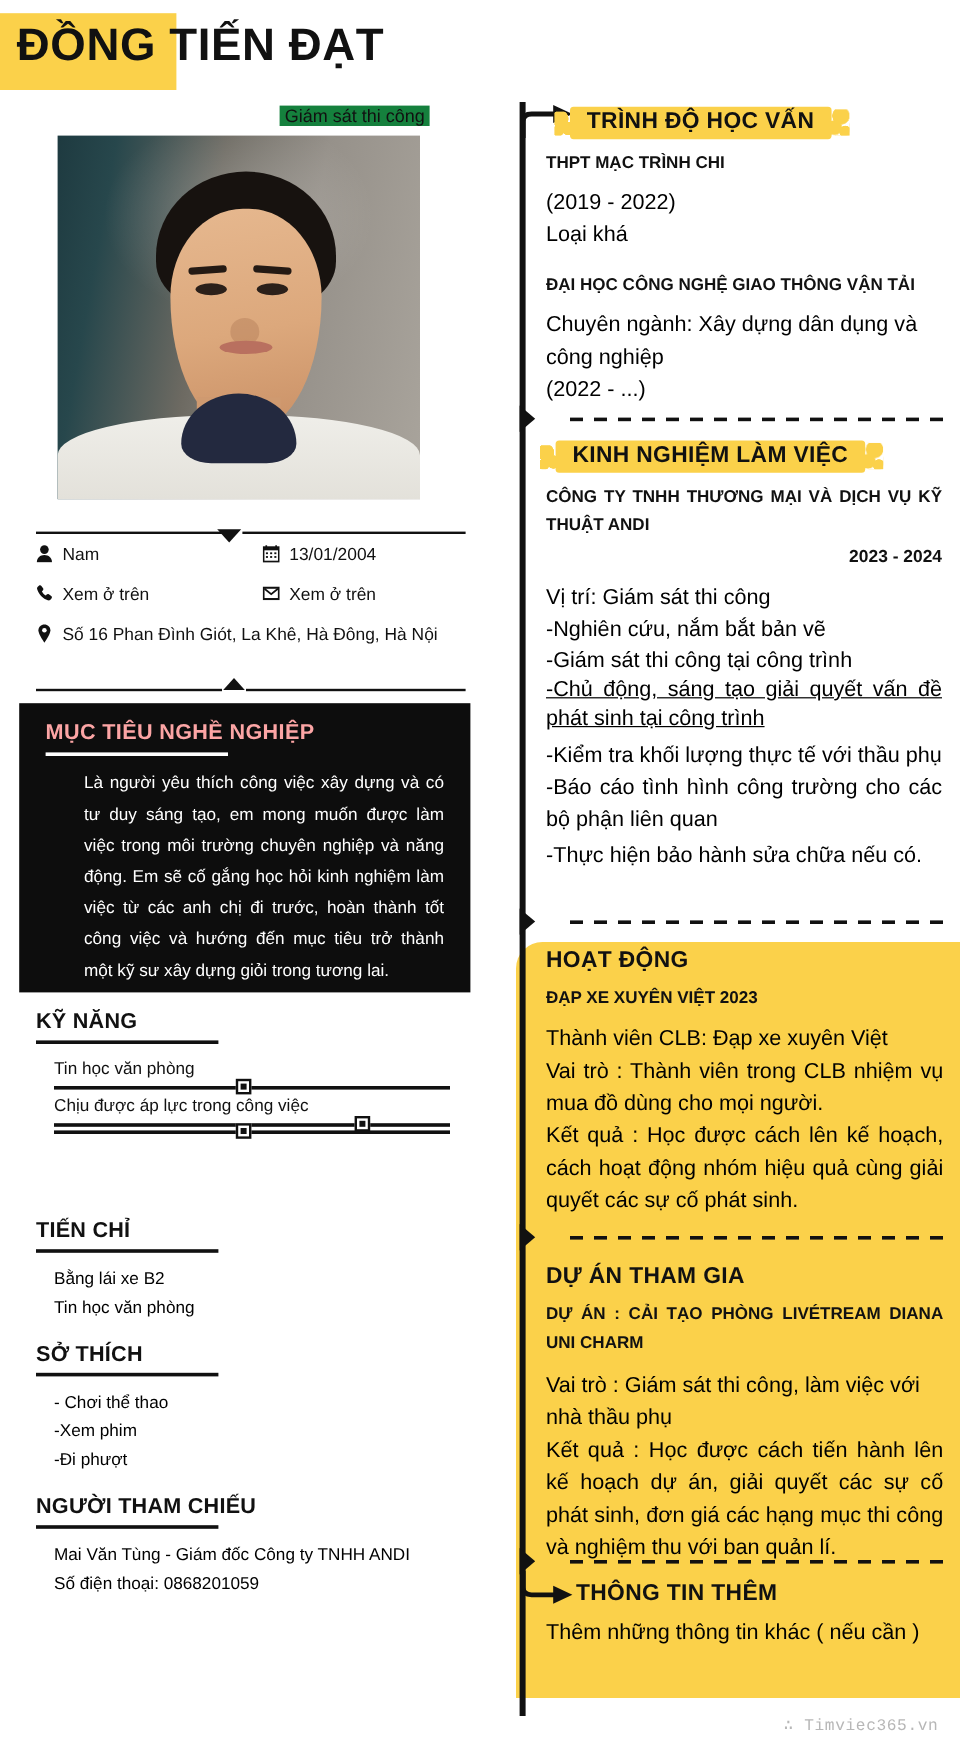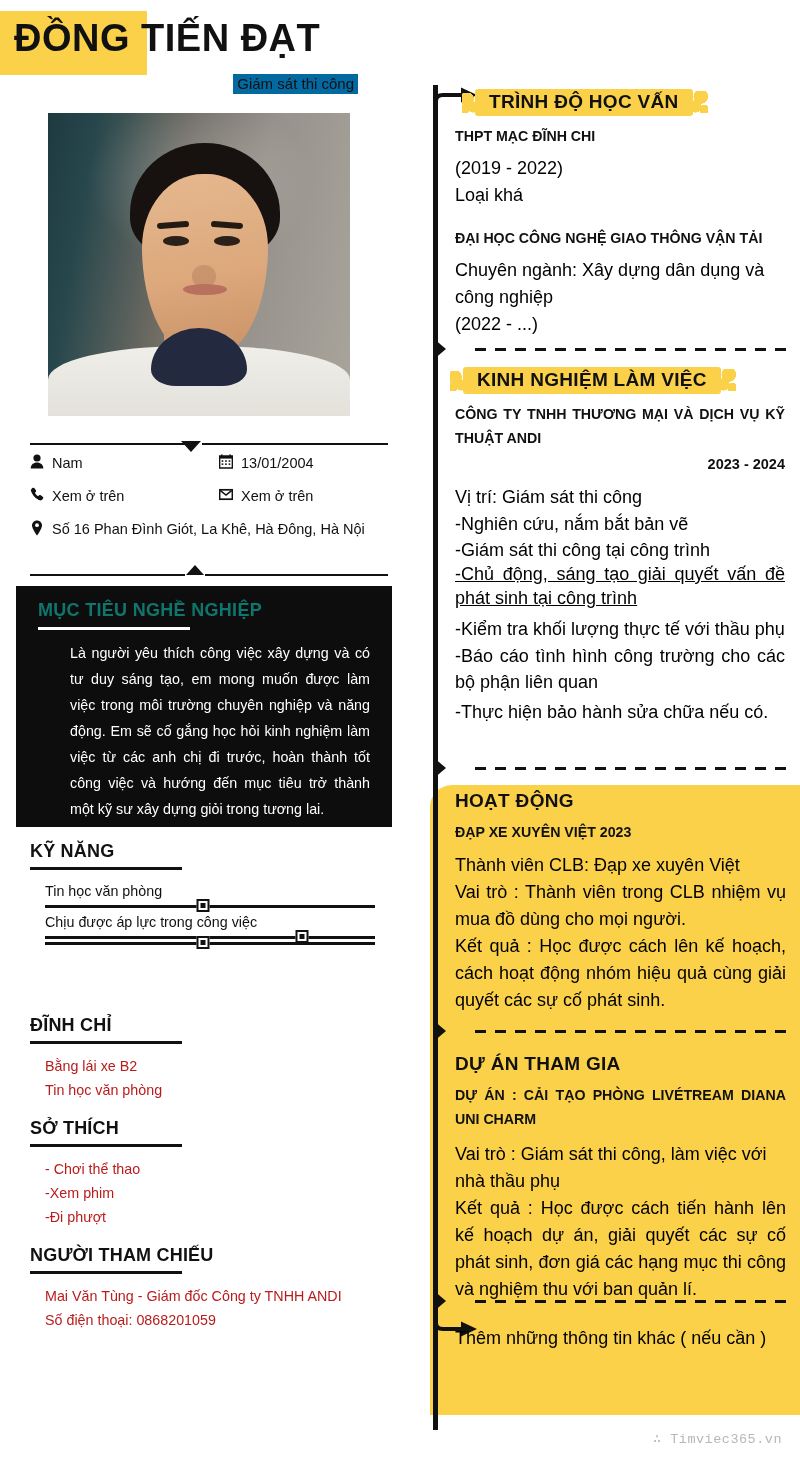--- a/index.html
+++ b/index.html
@@ -34,22 +34,22 @@
     position: absolute;
     left: 14px; top: 17px;
     font-size: 38px;
     font-weight: bold;
     letter-spacing: 0.5px;
     color: #111;
     white-space: nowrap;
   }
   .jobtitle-wrap {
     position: absolute;
-    right: 62px; top: 74px;
-    background: #0369a1;
+    right: 62px; top: 88px;
+    background: #15803d;
     padding: 1px 4px;
   }
   .jobtitle {
     font-size: 15px;
     color: #111;
     white-space: nowrap;
   }
 
   
   .left {
@@ -188,21 +188,21 @@
     left: 16px; top: 481px;
     width: 376px; height: 241px;
     background: #0d0d0d;
     color: #ffffff;
     padding: 14px 22px 0 22px;
   }
   .obj-head {
     font-size: 18px;
     font-weight: bold;
     letter-spacing: 0.3px;
-    color: #0f766e;
+    color: #fca5a5;
     display: inline-block;
   }
   .obj-rule {
     width: 152px; height: 3px;
     background: #fff;
     margin-top: 6px;
     margin-bottom: 10px;
   }
   .obj-body {
     font-size: 14.3px;
@@ -222,21 +222,21 @@
   }
   .lsec-rule {
     width: 152px; height: 3px;
     background: #111;
     margin-top: 5px;
   }
   .lsec-body { margin-top: 10px; }
   .litem {
     font-size: 14.3px;
     line-height: 24px;
-    color: #b91c1c;
+    color: #000000;
   }
 
   
   .skill { margin-bottom: 3px; }
   .skill-label {
     font-size: 14.3px;
     line-height: 22px;
     color: #111;
     padding-left: 15px;
   }
@@ -508,21 +508,21 @@
         </div>
         <div class="skill">
           <div class="skill-track">
             <div class="skill-knob" id="knob2" style="left: 48%;"></div>
           </div>
         </div>
       </div>
     </div>
 
     <div class="lsec" style="top:910px;">
-      <div class="lsec-title">ĐĨNH CHỈ</div>
+      <div class="lsec-title">TIẾN CHỈ</div>
       <div class="lsec-rule"></div>
       <div class="lsec-body">
         <div class="litem" style="padding-left:15px;">Bằng lái xe B2</div>
         <div class="litem" style="padding-left:15px;">Tin học văn phòng</div>
       </div>
     </div>
 
     <div class="lsec" style="top:1013px;">
       <div class="lsec-title">SỞ THÍCH</div>
       <div class="lsec-rule"></div>
@@ -558,21 +558,21 @@
       </svg>
     </div>
     <div class="rsec" style="top:4px;">
       <div style="padding-left:60px;">
         <div class="rhead-wrap">
           <span class="rhead-brush"></span>
           <span class="rhead-text">TRÌNH ĐỘ HỌC VẤN</span>
         </div>
       </div>
       <div class="rbody" style="padding-left:40px; padding-right:12px;">
-        <div class="rb-strong">THPT MẠC ĐĨNH CHI</div>
+        <div class="rb-strong">THPT MẠC TRÌNH CHI</div>
         <div style="height:7px;"></div>
         <div class="rb-line">(2019 - 2022)</div>
         <div class="rb-line">Loại khá</div>
         <div style="height:17px;"></div>
         <div class="rb-strong">ĐẠI HỌC CÔNG NGHỆ GIAO THÔNG VẬN TẢI</div>
         <div style="height:7px;"></div>
         <div class="rb-line">Chuyên ngành: Xây dựng dân dụng và công nghiệp</div>
         <div class="rb-line">(2022 - ...)</div>
       </div>
     </div>
@@ -637,20 +637,23 @@
     <div class="tri-right" style="top:1205px;"></div>
     <div class="dashes" style="top:1215px;"></div>
 
     <div class="arrow-hook" style="top:1222px;">
       <svg width="52" height="34" viewBox="0 0 52 34">
         <path d="M3 2 L3 16 Q3 22 10 22 L31 22" fill="none" stroke="#111" stroke-width="4"></path>
         <path d="M28 14.5 L44 22 L28 29.5 Z" fill="#111"></path>
       </svg>
     </div>
     <div class="rsec" style="top:1232px;">
+      <div style="padding-left:65px;">
+        <span class="rhead-plain">THÔNG TIN THÊM</span>
+      </div>
       <div class="rbody" style="padding-left:40px; padding-right:14px;">
         <div class="rb-line">Thêm những thông tin khác ( nếu cần )</div>
       </div>
     </div>
 
   </div>
 
   <div class="footer-mark">∴ Timviec365.vn</div>
 
 </div>

